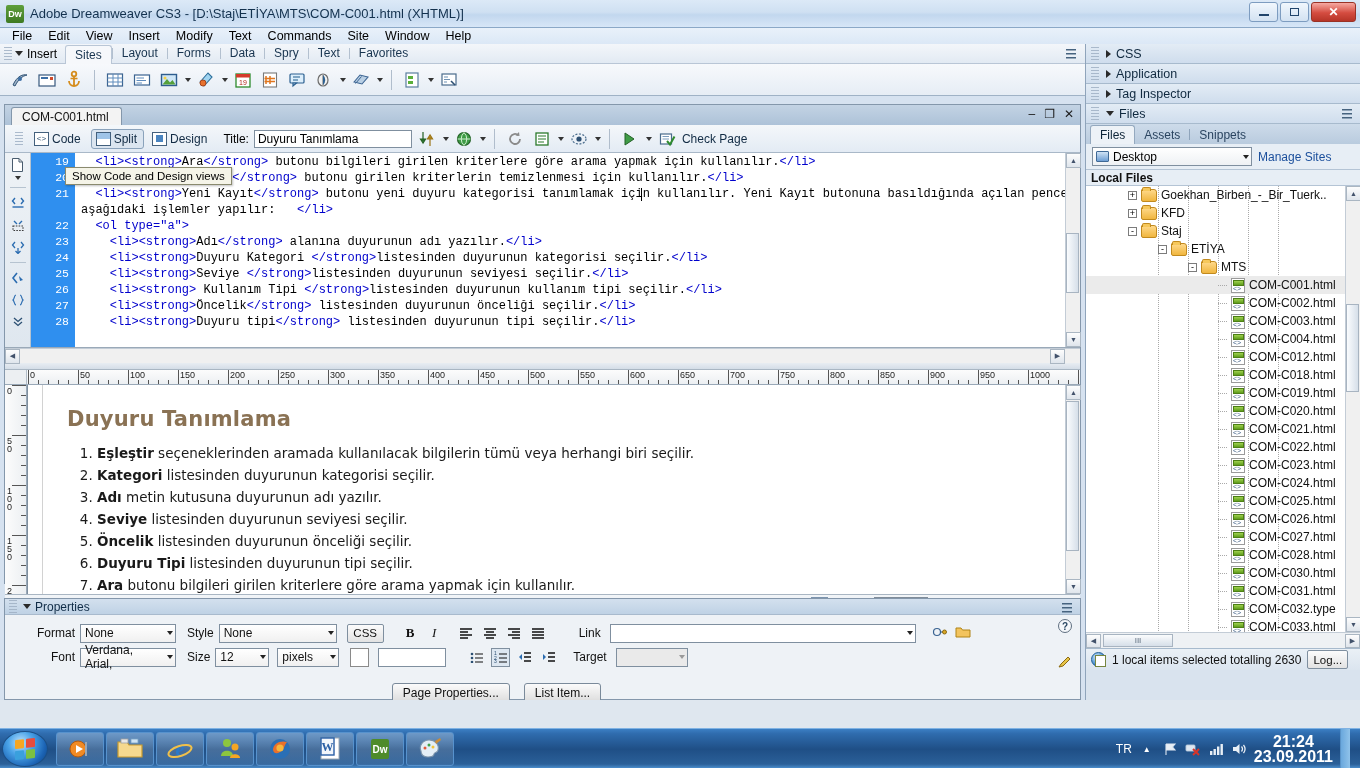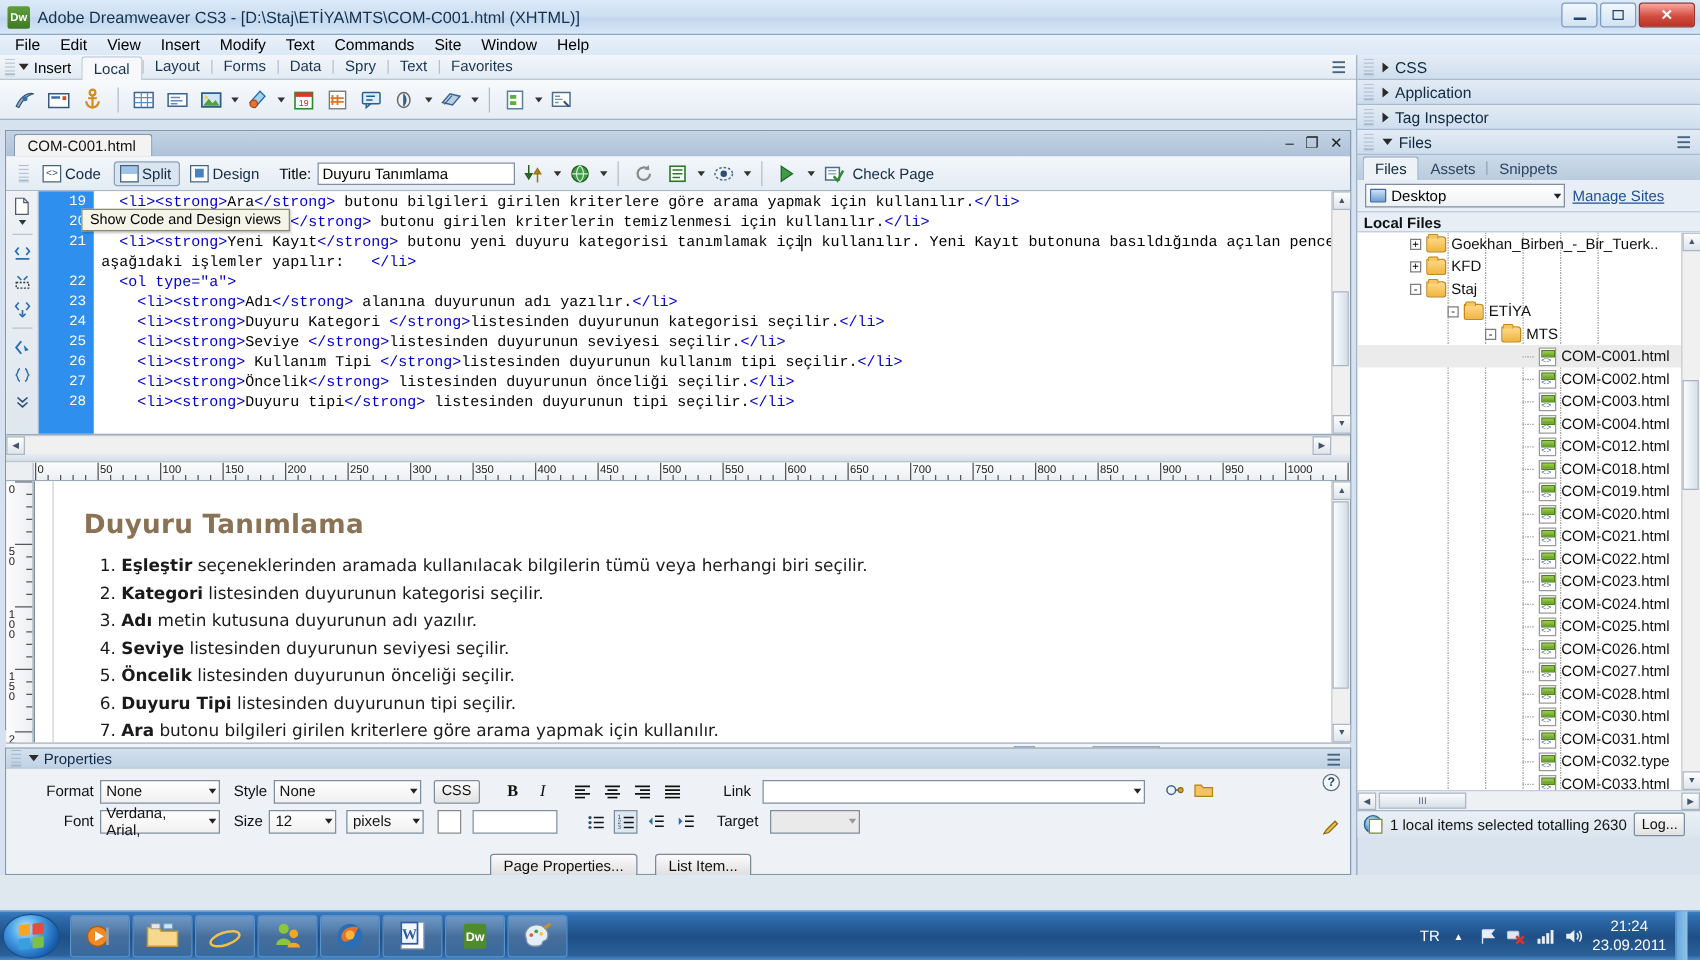--- a/index.html
+++ b/index.html
@@ -296,21 +296,21 @@
   .ftab-sep{ width:1px;height:11px;background:#8fa4bb; align-self:center; }
   .files-toolrow{
     height:26px; background:#e7eef5; display:flex;align-items:center; gap:6px; padding:0 6px;
     border-bottom:1px solid #b4c4d5;
   }
   .sitesel{
     flex:0 0 160px; height:19px; border:1px solid #7f8f9f; background:linear-gradient(to bottom,#fff,#eef1f4);
     display:flex;align-items:center; gap:4px; padding:0 2px 0 3px; font-size:12px;
   }
   .mon-ico{ width:13px;height:11px;background:linear-gradient(to bottom,#cfe2f5,#6e9fd4); border:1px solid #3f6996; border-radius:1px;}
-  .manage{ font-size:12px; color:#1b4f9c; text-decoration:underline; }
+  .manage{ font-size:12px; color:#1b4f9c; }
   .lf-head{
     height:16px; background:#e7eef5; border-bottom:1px solid #b4c4d5;
     font-size:12px; font-weight:bold; color:#111; padding-left:5px; display:flex;align-items:center;
   }
   .tree{
     position:relative; background:#fff; height:446px; overflow:hidden;
     font-size:12px; color:#111;
   }
   .trow{
     height:18px; display:flex; align-items:center; position:relative;
@@ -390,21 +390,21 @@
   .tb-qs{ display:flex; align-items:center; gap:2px; margin-left:8px;}
   .tbtn{
     width:48px;height:34px; border:1px solid #5792cd; border-radius:3px;
     background:linear-gradient(to bottom,rgba(255,255,255,.30),rgba(255,255,255,.06));
     display:flex;align-items:center;justify-content:center;
   }
   .tray{
     position:absolute; right:0; top:0; height:40px; display:flex; align-items:center; gap:7px;
     padding-right:10px; color:#fff;
   }
-  .tray-time{ text-align:center; font-size:12px; line-height:15px; color:#fff;}
+  .tray-time{ text-align:center; font-size:16px; line-height:15px; color:#fff;font-weight:bold;}
   .showdesk{ width:10px;height:40px;background:linear-gradient(to right,#6aa8dd,#90c3ea); border-left:1px solid #5a94c8;}
   .tray-ico{ width:16px;height:16px; display:flex;align-items:center;justify-content:center; color:#fff; font-size:12px;}
 </style>
 </head>
 <body>
 
 <div class="app">
 
   <div class="titlebar">
     <div class="tb-icon">Dw</div>
@@ -432,21 +432,21 @@
     <div class="menu-item">Window</div>
     <div class="menu-item">Help</div>
   </div>
 
   <div class="insertbar">
     <div class="grip"></div>
     <div class="insert-label">
       <span class="tri-down"></span>
       <span>Insert</span>
     </div>
-    <div class="itab active">Local</div>
+    <div class="itab active">Sites</div>
     <div class="itab-sep"></div>
     <div class="itab">Layout</div>
     <div class="itab-sep"></div>
     <div class="itab">Forms</div>
     <div class="itab-sep"></div>
     <div class="itab">Data</div>
     <div class="itab-sep"></div>
     <div class="itab">Spry</div>
     <div class="itab-sep"></div>
     <div class="itab">Text</div>

